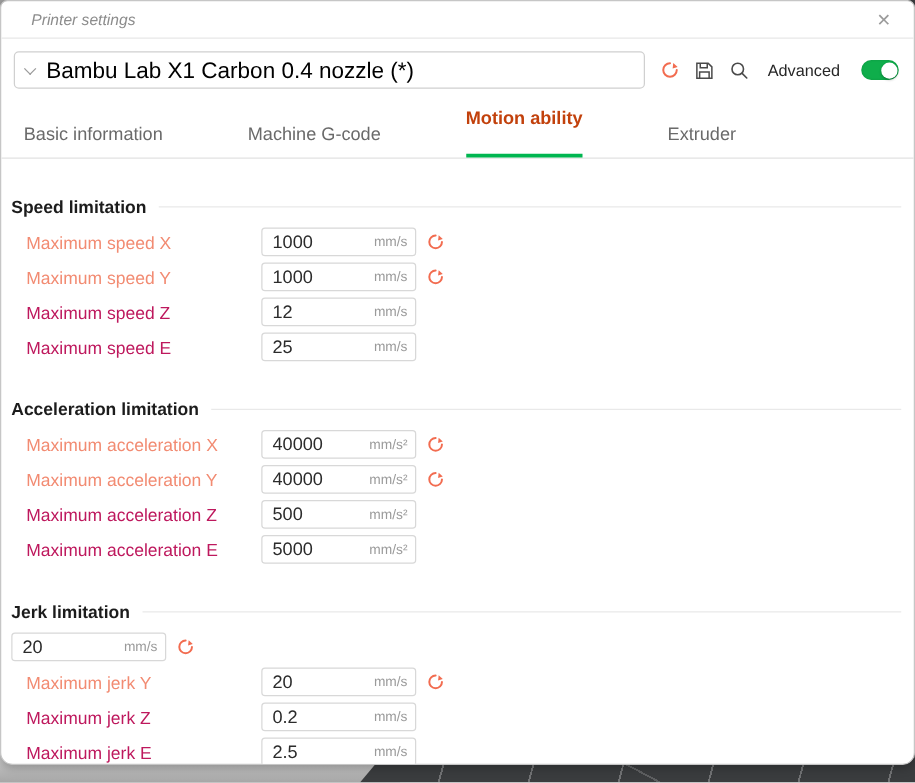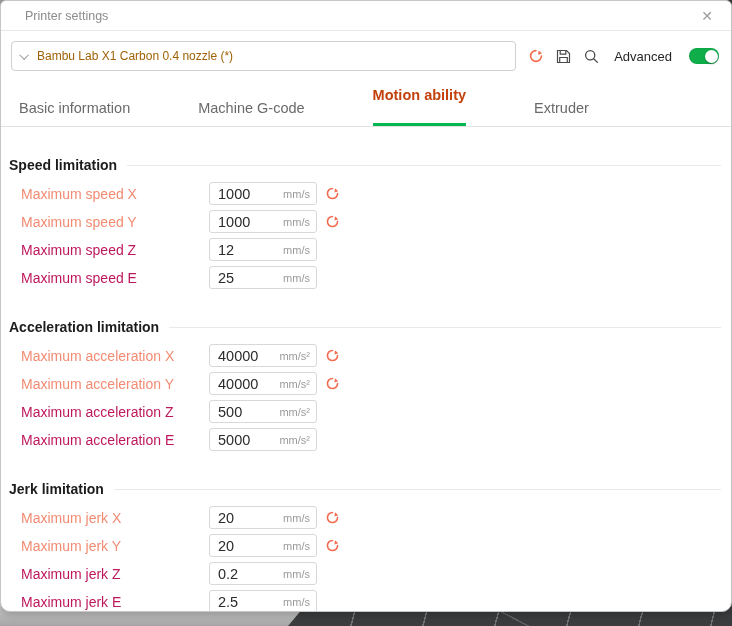--- a/index.html
+++ b/index.html
@@ -28,34 +28,34 @@
     position:absolute; left:0; top:0; width:732px; height:612px;
     background:#ffffff; border:1px solid #c6c6c6;
     border-radius:6px 6px 10px 10px;
     box-shadow:0 2px 8px rgba(0,0,0,.25);
     overflow:hidden;
   }
   .titlebar {
     height:30px; display:flex; align-items:center;
     border-bottom:1px solid #e8e8e8; padding:0 12px 0 24px;
   }
-  .titlebar .title { font-size:12.5px; color:#8c8c8c; flex:1; }
+  .titlebar .title { font-size:12.5px; color:#8c8c8c; flex:1;font-style:italic; }
   .titlebar .close { font-size:14px; color:#9b9b9b; cursor:pointer; padding:0 6px; line-height:1; }
 
   
   .preset-row { display:flex; align-items:center; padding:10px 12px 4px 10px; }
   .combo {
     width:545px; height:30px; border:1px solid #d0d0d0; border-radius:4px;
     display:flex; align-items:center; padding:0 10px 0 10px; cursor:pointer; background:#fff;
   }
   .chev {
     width:7px; height:7px; border-left:1.6px solid #999; border-bottom:1.6px solid #999;
     transform:rotate(-45deg) translateY(-2px); margin-right:8px; flex:none;
   }
-  .combo .combo-text { font-size:12px; color:#a16207; white-space:nowrap; overflow:hidden; }
+  .combo .combo-text { font-size:18px; color:#000000; white-space:nowrap; overflow:hidden; }
   .preset-icons { display:flex; align-items:center; margin-left:12px; gap:11px; }
   .icon-btn { display:flex; align-items:center; cursor:pointer; }
   .advanced-label { font-size:13px; color:#262626; margin-left:3px; }
   .toggle {
     width:30px; height:16px; border-radius:8px; background:#0fae4b;
     position:relative; margin-left:6px; cursor:pointer; flex:none;
     box-shadow:inset 0 0 2px rgba(0,0,0,.15);
   }
   .toggle .knob {
     position:absolute; right:1.5px; top:1.5px; width:13px; height:13px;
@@ -77,21 +77,21 @@
   .content { padding:0 10px 0 8px; }
   .section-header {
     display:flex; align-items:center; font-size:14px; font-weight:bold; color:#1c1c1c;
     margin-top:28px; margin-bottom:7px; height:20px;
   }
   .section-header::after { content:""; flex:1; height:1px; background:#e9e9e9; margin-left:10px; }
   .row { display:flex; align-items:center; height:23px; margin-bottom:5px; }
   .row .label { width:200px; padding-left:12px; font-size:14px; color:#be185d; }
   .row .label.modified { color:#f28b72; }
   .field {
-    width:108px; height:23px; border:1px solid #d8d8d8; border-radius:3px;
+    width:124px; height:23px; border:1px solid #d8d8d8; border-radius:3px;
     display:flex; align-items:center; background:#fff; overflow:hidden;
   }
   .field input {
     flex:1; min-width:0; border:none; outline:none; font-family:inherit;
     font-size:14.5px; color:#2b2b2b; padding-left:8px; background:transparent;
   }
   .field .unit { font-size:11px; color:#9a9a9a; padding-right:6px; white-space:nowrap; }
   .undo { margin-left:8px; display:flex; align-items:center; cursor:pointer; width:15px; height:15px; }
   .undo svg, .icon-btn svg { display:block; }
 </style>
@@ -238,21 +238,20 @@
       <span class="label">Maximum acceleration E</span>
       <span class="field">
         <input value="5000" style="">
         <span class="unit">mm/s²</span>
       </span>
     </div>
 
     <div class="section-header">Jerk limitation</div>
 
     <div class="row">
-      <span class="label modified">Maximum jerk X</span>
       <span class="field">
         <input value="20" style="">
         <span class="unit">mm/s</span>
       </span>
       <span class="undo">
         <svg width="15" height="15" viewBox="0 0 16 16">
             <path d="M8 2.6 a5.4 5.4 0 1 0 5.4 5.4" fill="none" stroke="#f26c50" stroke-width="1.7" stroke-linecap="round"></path>
             <path d="M14.1 5.5 L10.6 2.4 L10.1 6.8 Z" fill="#f26c50"></path>
           </svg>
       </span>

